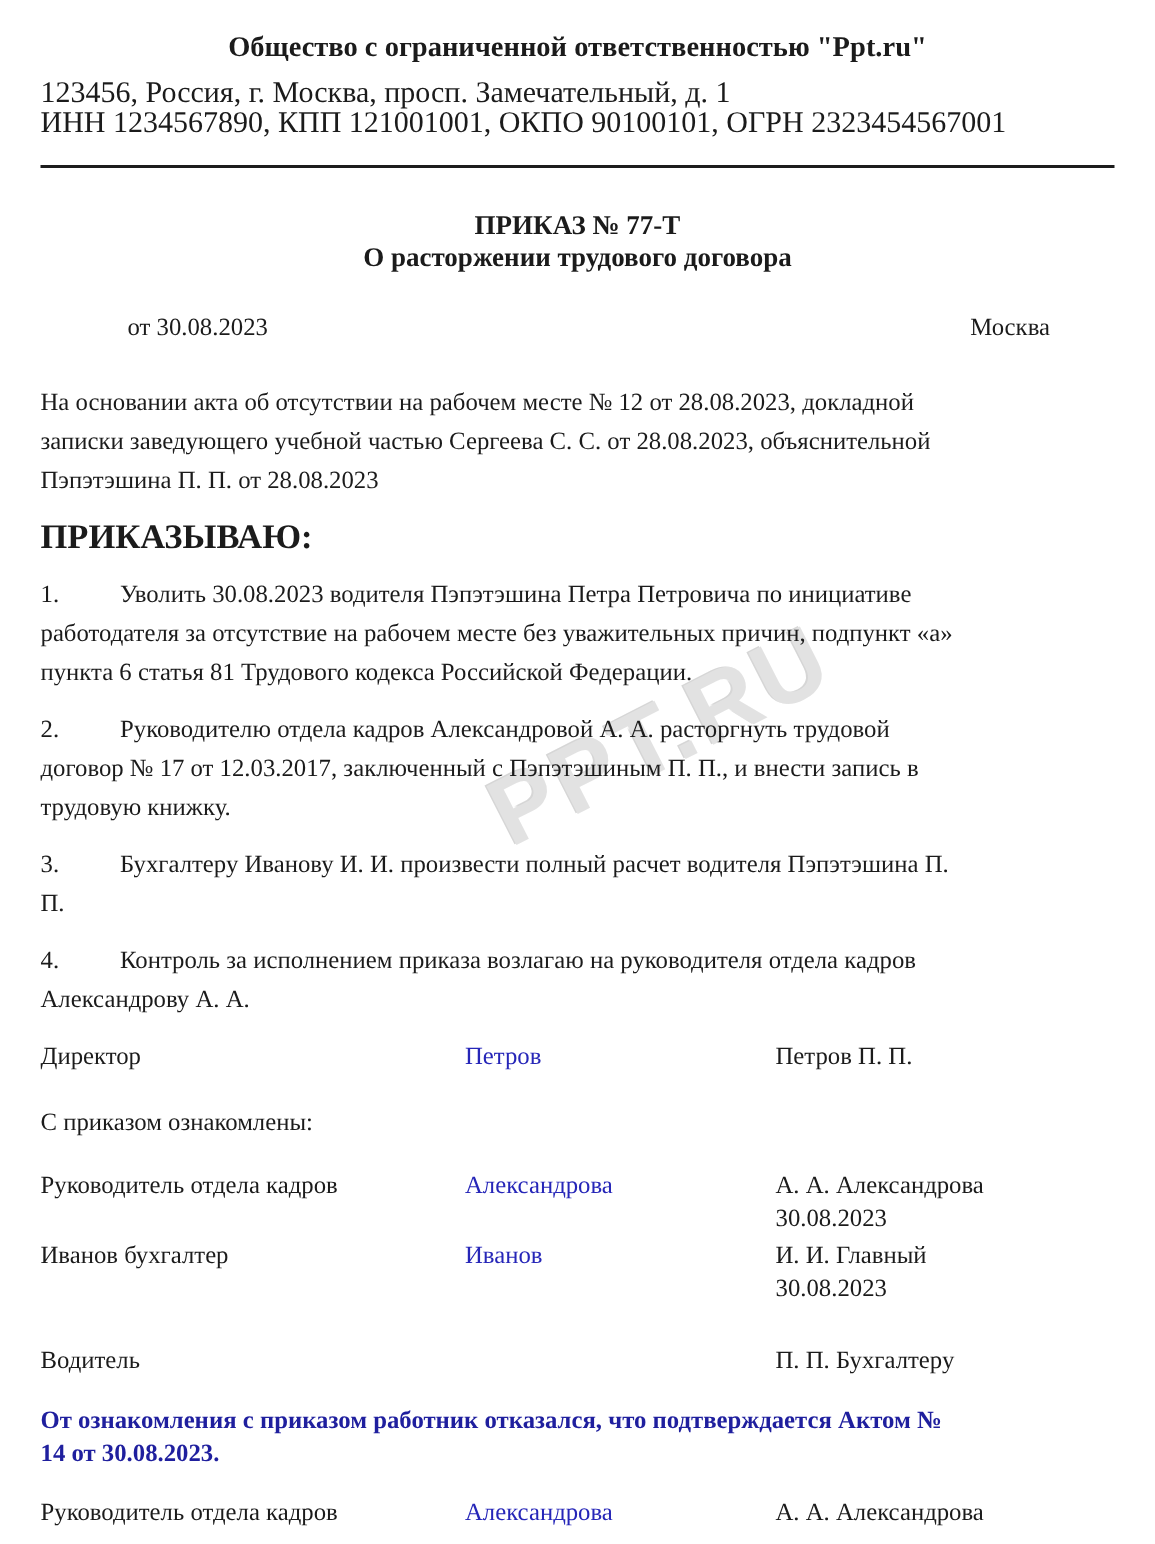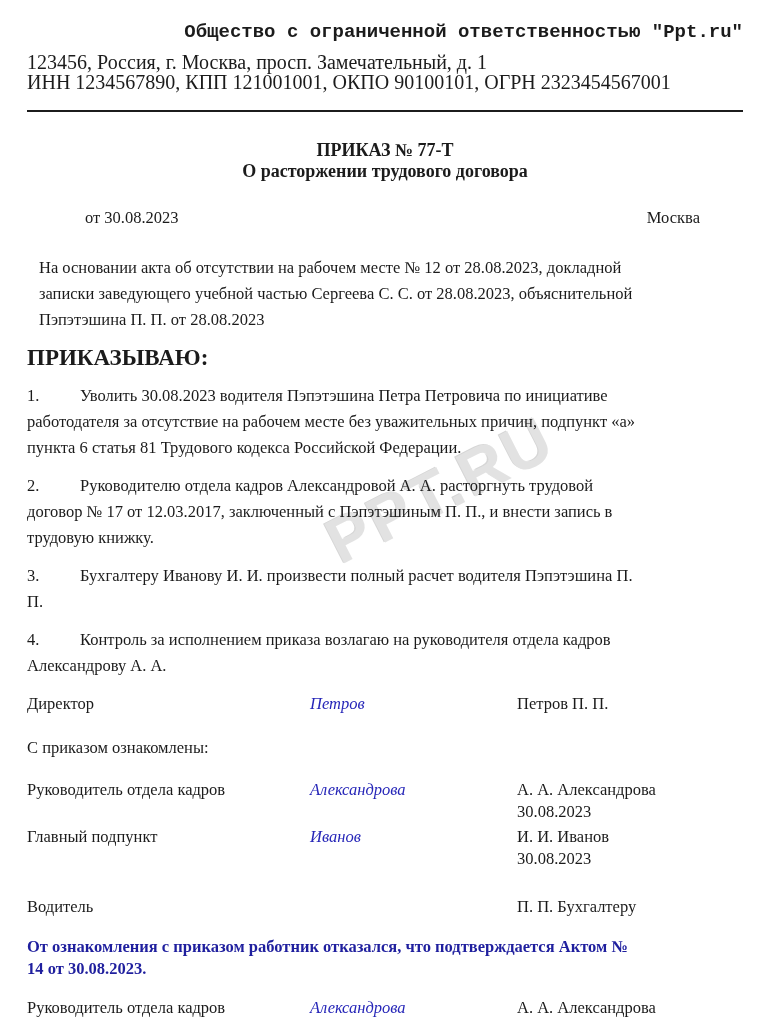--- a/index.html
+++ b/index.html
@@ -31,26 +31,25 @@
     opacity: 0.55;
     text-shadow: 2px 2px 2px #ffffff, -1px -1px 0 #b5b5b5;
     text-align: center;
     line-height: 130px;
     pointer-events: none;
     user-select: none;
   }
   .content { position: relative; z-index: 1; }
 
   .company-name {
-    text-align: right;
+    text-align: center;
     font-weight: bold;
     font-size: 19px;
     line-height: 24px;
     margin: 2px 0 8px 0;
-    font-family: Liberation Mono, monospace;
   }
   .addr { font-size: 20px; line-height: 20px; white-space: pre; }
   .divider {
     border: none;
     border-top: 2.5px solid var(--divider, #1c1c1c);
     margin: 18px 0 0 0;
   }
   .order-title {
     margin-top: 28px;
     text-align: center;
@@ -59,21 +58,21 @@
     line-height: 21px;
   }
   .date-city {
     margin-top: 26px;
     display: flex;
     justify-content: space-between;
     padding: 0 43px 0 58px;
     line-height: 20px;
   }
   .basis {
-    margin: 27px 0 0 12px;
+    margin: 27px 0 0 0;
     line-height: 26px;
     white-space: pre;
   }
   .directive {
     margin: 12px 0 0 0;
     font-weight: bold;
     font-size: 23px;
     line-height: 26px;
   }
   .item {
@@ -89,21 +88,20 @@
     align-items: start;
     line-height: 22px;
   }
   .row-director    { margin-top: 14px; }
   .ack-heading     { margin-top: 22px; line-height: 22px; }
   .row-ack-1       { margin-top: 20px; }
   .row-ack-2       { margin-top: 3px; }
   .row-ack-3       { margin-top: 26px; }
   .row-final       { margin-top: 16px; }
   .sig-script {
-    font-style: italic;
     color: var(--signature-blue, #2626b8);
   }
   .sig-name-block span { display: block; }
   .blank-line {
     width: 88px;
     height: 15px;
     margin-left: -8px;
     border-bottom: 2px solid var(--blank-line-gray, #777777);
   }
   .note {
@@ -174,24 +172,24 @@
     <div class="sig-row row-ack-1">
       <span>Руководитель отдела кадров</span>
       <span class="sig-script">Александрова</span>
       <span class="sig-name-block">
         <span>А. А. Александрова</span>
         <span>30.08.2023</span>
       </span>
     </div>
 
     <div class="sig-row row-ack-2">
-      <span>Главный подпункт</span>
+      <span>Иванов бухгалтер</span>
       <span class="sig-script">Иванов</span>
       <span class="sig-name-block">
-        <span>И. И. Иванов</span>
+        <span>И. И. Главный</span>
         <span>30.08.2023</span>
       </span>
     </div>
 
     <div class="sig-row row-ack-3">
       <span>Водитель</span>
       <span><span class="blank-line"></span></span>
       <span class="sig-name-block">
         <span>П. П. Бухгалтеру</span>
       </span>

